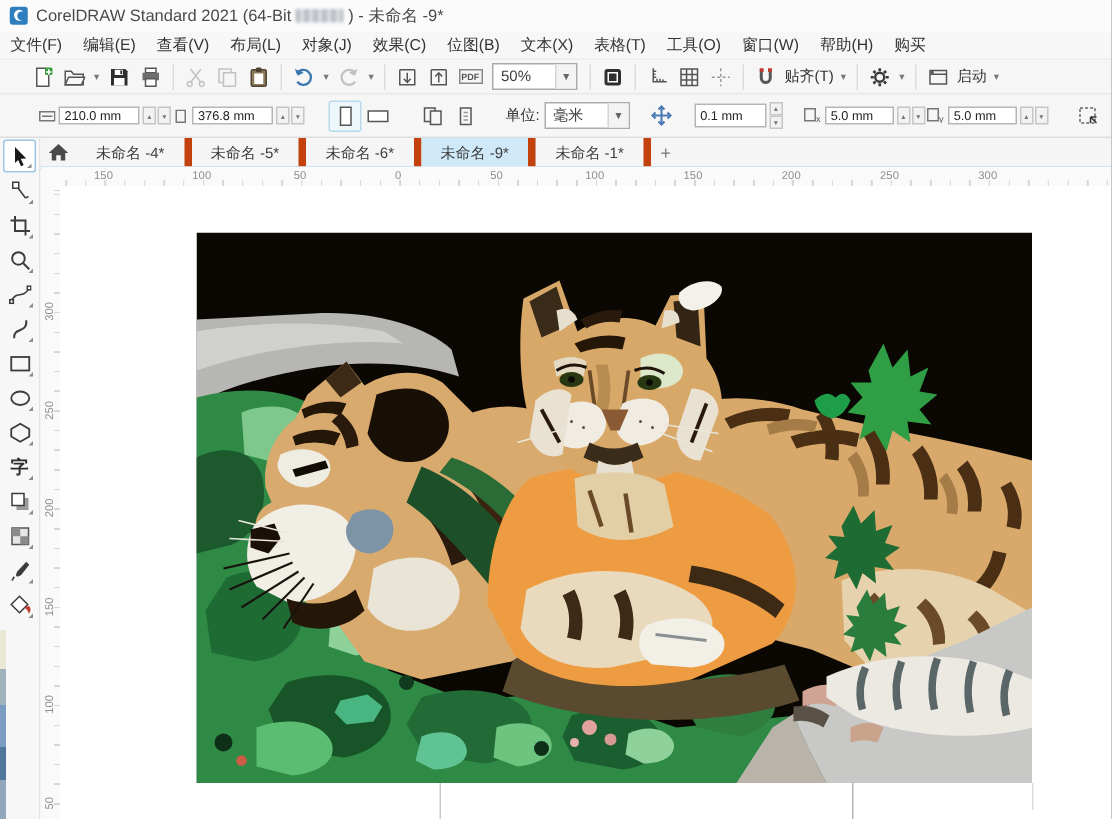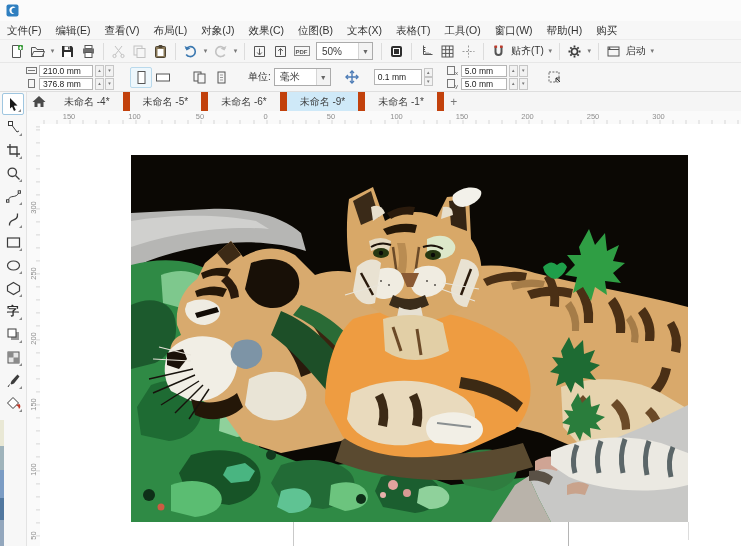--- a/index.html
+++ b/index.html
@@ -5,55 +5,55 @@
   html,body{margin:0;padding:0;background:#ddd;}
   .screen{position:relative;width:741px;height:546px;background:#fff;overflow:hidden;
     font-family:"Liberation Sans","DejaVu Sans",sans-serif;color:#3c3c3c;}
   
   .titlebar{position:absolute;left:0;top:0;width:741px;height:21px;background:#fbfbfb;
     display:flex;align-items:center;padding-left:6px;box-sizing:border-box;font-size:11px;color:#4a4a4a;}
   .menubar{position:absolute;left:0;top:21px;width:741px;height:18px;background:#f7f7f7;
     display:flex;align-items:flex-start;font-size:10.5px;color:#333;}
   .menu-item{padding:0 7px;line-height:18px;cursor:default;}
   .toolbar{position:absolute;left:0;top:39px;width:741px;height:23px;background:#f6f6f6;
-    border-top:1px solid #ececec;display:flex;align-items:center;padding-left:6px;box-sizing:border-box;}
+    border-top:1px solid #ececec;display:flex;align-items:center;padding-left:18px;box-sizing:border-box;}
   .propbar{position:absolute;left:0;top:62px;width:741px;height:30px;background:#f6f6f6;
     border-top:1px solid #e7e7e7;border-bottom:1px solid #dedede;display:flex;align-items:center;
     padding-left:12px;box-sizing:border-box;font-size:10px;}
   
   .tbtn{width:21px;height:21px;display:flex;align-items:center;justify-content:center;border-radius:2px;}
   .caret{font-size:7px;color:#777;width:9px;text-align:center;}
   .sep{width:1px;height:17px;background:#dcdcdc;margin:0 4px;}
   .combo{height:18px;background:#fff;border:1px solid #ababab;display:flex;align-items:center;
     font-size:10px;padding-left:5px;box-sizing:border-box;}
   .combo .dd{margin-left:auto;width:13px;height:100%;display:flex;align-items:center;justify-content:center;
     border-left:1px solid #d5d5d5;color:#666;font-size:7px;background:#f3f3f3;}
   .pdfbox{font-size:6px;font-weight:bold;color:#555;border:1px solid #888;padding:3px 1px 1px 1px;line-height:4px;}
   .toollabel{font-size:10px;color:#333;margin:0 2px;}
   
-  .stack{display:flex;flex-direction:column;justify-content:center;gap:1px;align-items:flex-end;}
+  .stack{display:flex;flex-direction:row;justify-content:center;gap:1px;align-items:flex-end;}
   .mini-row{display:flex;align-items:center;gap:2px;height:12px;}
   .mini-field{width:54px;height:12px;background:#fff;border:1px solid #b5b5b5;font-size:8.5px;
     display:flex;align-items:center;padding-left:3px;box-sizing:border-box;color:#222;}
   .spin{display:flex;gap:1px;}
   .spin b{width:7px;height:10px;border:1px solid #c6c6c6;background:#f2f2f2;font-size:4.5px;color:#777;
     display:flex;align-items:center;justify-content:center;font-weight:normal;}
   .pbtn{width:20px;height:19px;border:1px solid transparent;display:flex;align-items:center;justify-content:center;border-radius:2px;}
   
   .toolbox{position:absolute;left:0;top:92px;width:27px;height:454px;background:#f7f7f7;
     border-right:1px solid #e3e3e3;display:flex;flex-direction:column;align-items:center;padding-top:1px;box-sizing:border-box;}
   .tool{position:relative;width:22px;height:22px;margin-bottom:1px;display:flex;align-items:center;justify-content:center;border-radius:2px;}
   .tool::after{content:"";position:absolute;right:2px;bottom:2px;width:0;height:0;
     border-left:3px solid transparent;border-bottom:3px solid #8a8a8a;}
   .tool.active{background:#ffffff;border:1px solid #9fc6e0;box-sizing:border-box;}
   .tabbar{position:absolute;left:27px;top:92px;width:714px;height:19px;background:#f5f5f5;
     display:flex;align-items:flex-end;border-bottom:2px solid #41b6ea;box-sizing:content-box;}
   .home-btn{width:24px;height:19px;display:flex;align-items:center;justify-content:center;}
   .doc-tab{height:19px;display:flex;align-items:center;padding:0 13px;font-size:10px;color:#3d3d3d;
-    border-right:7px solid #c2410c;white-space:nowrap;}
+    border-right:5px solid #c2410c;white-space:nowrap;}
   .doc-tab.active{background:#cfe9f8;}
   .newtab{width:20px;height:19px;display:flex;align-items:center;justify-content:center;color:#777;font-size:12px;}
   .hruler{position:absolute;left:40px;top:111px;width:701px;height:13px;background:#fafafa;
     border-bottom:1px solid #e1e1e1;background-image:repeating-linear-gradient(to right,#d6d6d6 0 1px,transparent 1px 13.1px);
     background-position:3.5px bottom;background-size:100% 4px;background-repeat:repeat-x;overflow:hidden;}
   .hrl{position:absolute;top:1px;font-size:7.5px;color:#8e8e8e;transform:translateX(-50%);}
   .rcorner{position:absolute;left:27px;top:111px;width:13px;height:13px;background:#fafafa;border-bottom:1px solid #e1e1e1;border-right:1px solid #e1e1e1;}
   .vruler{position:absolute;left:27px;top:124px;width:13px;height:422px;background:#fafafa;
     border-right:1px solid #e1e1e1;background-image:repeating-linear-gradient(to bottom,#d6d6d6 0 1px,transparent 1px 13.1px);
     background-position:right 5.4px;background-size:4px 100%;background-repeat:repeat-y;overflow:hidden;}
@@ -71,20 +71,21 @@
 </head>
 <body>
 
 <div class="screen">
 
   <div class="titlebar">
     <svg class="icon-svg" width="13" height="13" style="margin-right:5px">
       <rect x="0.5" y="0.5" width="12" height="12" rx="2" fill="#2f7fc0"></rect>
       <path d="M6.5,2.5 C4,3 3,5 3.5,7 C4,9.5 6.5,10.5 8.5,9.5 C7,9.5 5.5,8.5 5.5,6.5 C5.5,4.5 7.5,3 9.5,4 C8.8,2.8 7.8,2.4 6.5,2.5 Z" fill="#fff"></path>
     </svg>
+    <span><span>CorelDRAW Standard 2021 (64-Bit</span><span class="blurbox"></span><span>) - 未命名 -9*</span></span>
   </div>
 
   <div class="menubar">
     <div class="menu-item"><span>文件(F)</span></div>
       <div class="menu-item"><span>编辑(E)</span></div>
       <div class="menu-item"><span>查看(V)</span></div>
       <div class="menu-item"><span>布局(L)</span></div>
       <div class="menu-item"><span>对象(J)</span></div>
       <div class="menu-item"><span>效果(C)</span></div>
       <div class="menu-item"><span>位图(B)</span></div>

